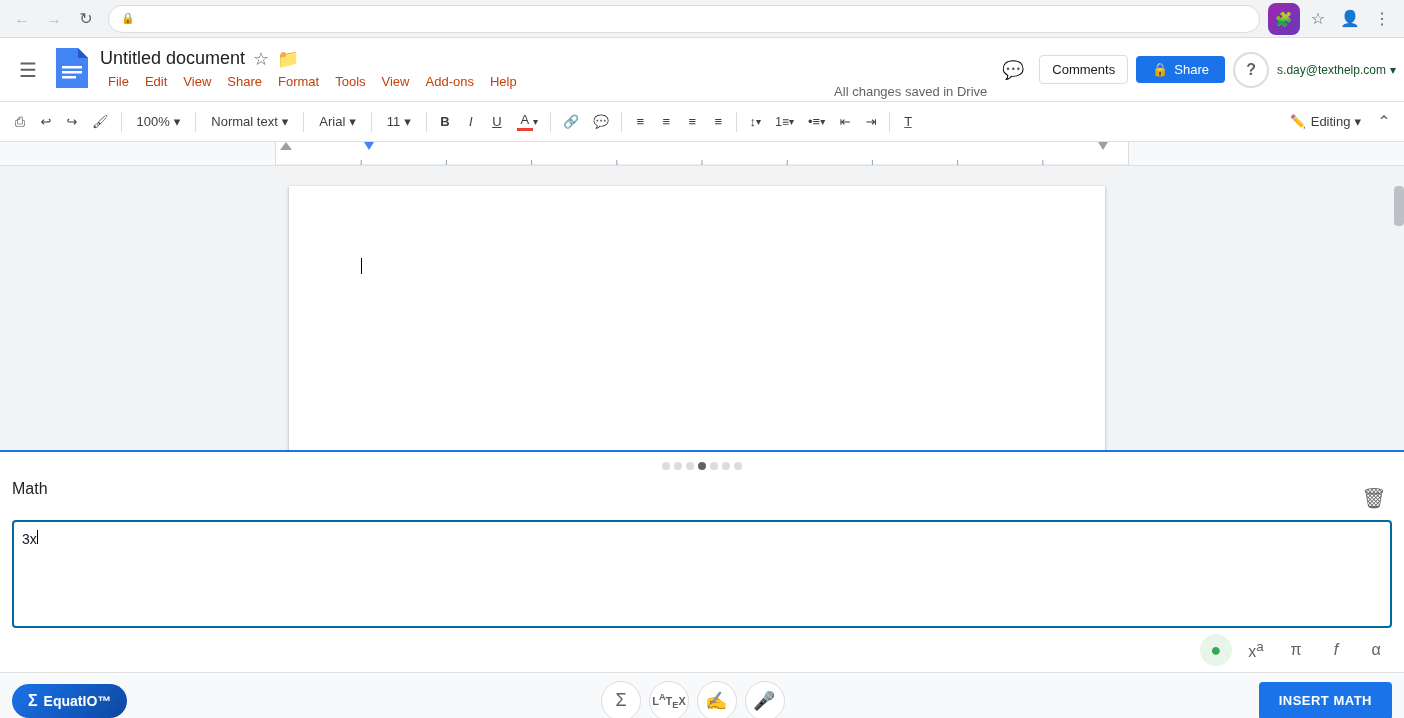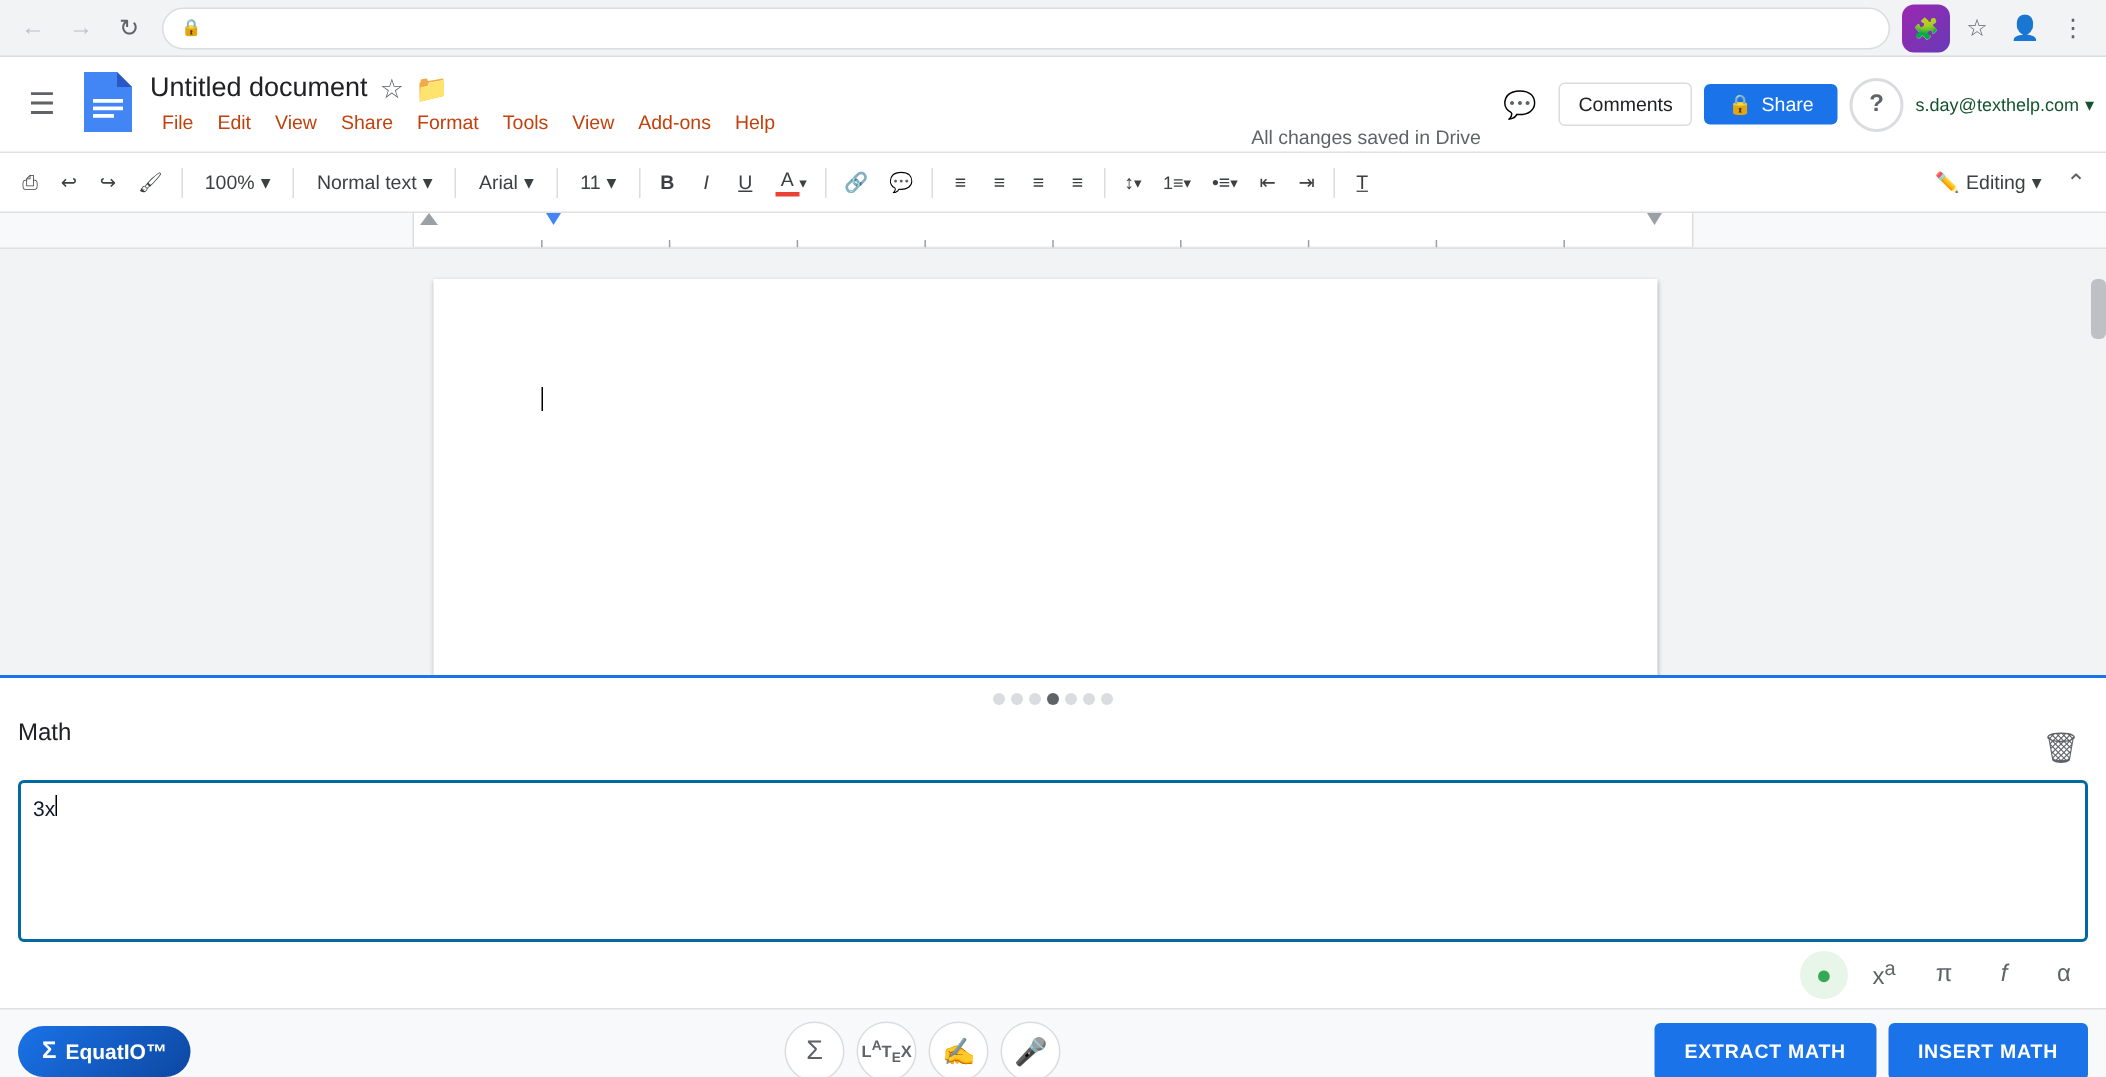--- a/index.html
+++ b/index.html
@@ -782,23 +782,20 @@
             <span style="font-size:11px; font-weight:bold;">L<sup>A</sup>T<sub>E</sub>X</span>
           </button>
           <button class="math-tool-btn">
             <span>✍</span>
           </button>
           <button class="math-tool-btn">
             <span>🎤</span>
           </button>
         </div>
         <div class="math-action-btns">
-          <button class="extract-btn">
-            <span>EXTRACT MATH</span>
-          </button>
           <button class="insert-btn">
             <span>INSERT MATH</span>
           </button>
         </div>
       </div>
     </div>
   </div>
 </div>
 
 </body></html>

